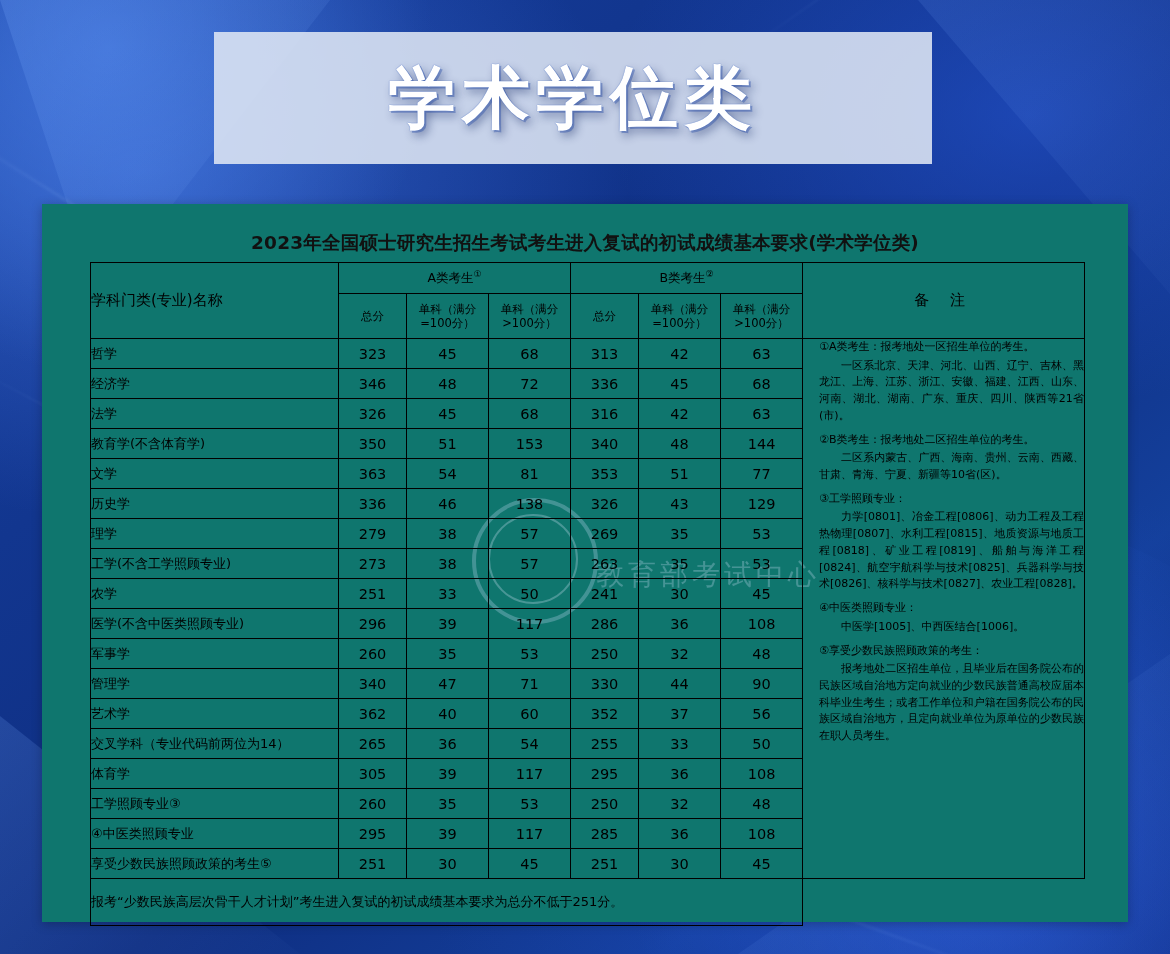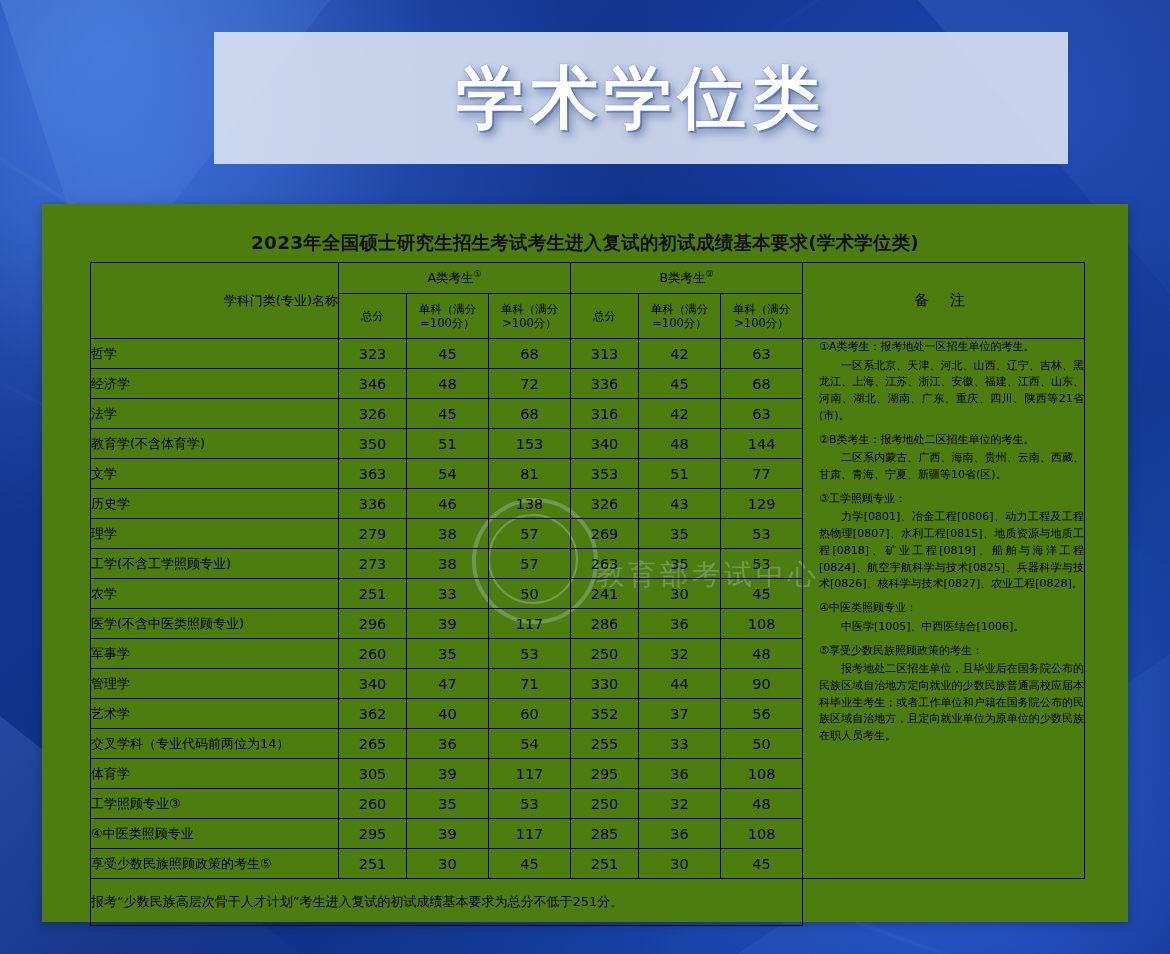--- a/index.html
+++ b/index.html
@@ -58,21 +58,21 @@
   .p1 { left: 0; top: 0; width: 330px; height: 300px; clip-path: polygon(0 0, 100% 0, 30% 100%); }
   .p2 { left: 0; bottom: 0; width: 300px; height: 340px; clip-path: polygon(0 30%, 100% 100%, 0 100%); }
   .p3 { right: 0; top: 0; width: 420px; height: 420px; clip-path: polygon(40% 0, 100% 0, 100% 70%); opacity: .75;}
   .p4 { right: 0; bottom: 0; width: 480px; height: 300px; clip-path: polygon(100% 0, 100% 100%, 10% 100%); opacity:.7 }
 
   
   #banner {
     position: absolute;
     left: 214px;
     top: 32px;
-    width: 854px;
+    width: 718px;
     height: 132px;
     background: rgba(222,230,244,0.88);
     display: flex;
     align-items: center;
     justify-content: center;
   }
   #banner-title {
     font-family: "DejaVu Sans", sans-serif;
     font-weight: bold;
     font-size: 68px;
@@ -84,21 +84,21 @@
        4px 5px 10px rgba(10,30,90,0.45);
   }
 
   
   #sheet {
     position: absolute;
     left: 42px;
     top: 204px;
     width: 1086px;
     height: 718px;
-    background: #4d7c0f;
+    background: #0f766e;
     box-shadow: 0 2px 10px rgba(0,0,0,0.25);
   }
   #doc-title {
     text-align: center;
     font-family: "DejaVu Sans", sans-serif;
     font-weight: bold;
     font-size: 18.5px;
     color: #111;
     margin-top: 26px;
     letter-spacing: .2px;
@@ -174,22 +174,22 @@
   }
   .hdr-sub {
     text-align: center;
     font-size: 11.5px;
     line-height: 1.25;
     height: 44px;
     vertical-align: middle;
     padding: 0 2px;
   }
   .hdr-disc {
-    text-align: right;
-    font-size: 13px;
+    text-align: left;
+    font-size: 15px;
     vertical-align: middle;
     margin-left: 16px;
   }
   .hdr-note {
     text-align: center;
     font-size: 15px;
     letter-spacing: 8px;
     vertical-align: middle;
     font-weight: bold;
     margin-top: 36px;

